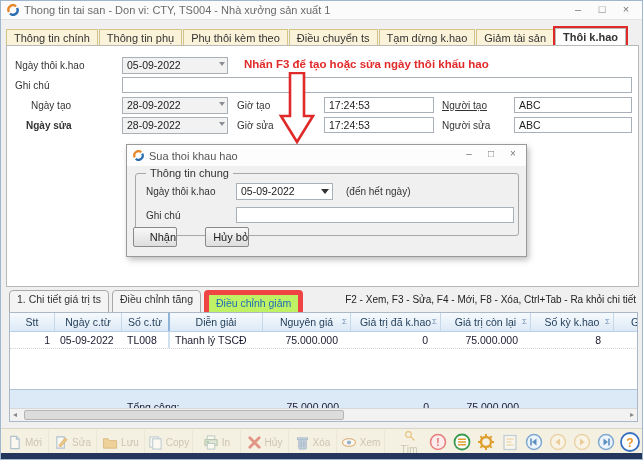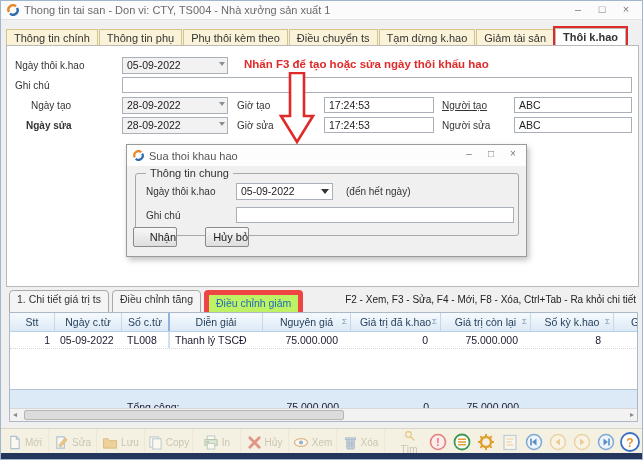--- a/index.html
+++ b/index.html
@@ -248,33 +248,33 @@
         </svg>
       <span class="lbl">In</span>
     </div>
     <div class="tbtn">
       <svg width="15" height="15" viewBox="0 0 16 16">
           <path d="M3,3 L13,13 M13,3 L3,13" stroke="#d34a3a" stroke-width="3" stroke-linecap="round"></path>
         </svg>
       <span class="lbl">Hủy</span>
     </div>
     <div class="tbtn">
+      <svg width="15" height="15" viewBox="0 0 16 16">
+          <rect x="4" y="5" width="8" height="10" rx="1" fill="#9fb8d8" stroke="#6a8cb8"></rect>
+          <rect x="2.5" y="3" width="11" height="2" fill="#9fb8d8" stroke="#6a8cb8" stroke-width=".8"></rect>
+          <path d="M6.5,7 v6 M9.5,7 v6" stroke="#5a7aa8" stroke-width="1"></path>
+        </svg>
+      <span class="lbl">Xóa</span>
+    </div>
+    <div class="tbtn">
       <svg width="16" height="15" viewBox="0 0 16 16">
           <ellipse cx="8" cy="8" rx="7" ry="4.2" fill="#fff" stroke="#d0893a" stroke-width="1.4"></ellipse>
           <circle cx="8" cy="8" r="2.2" fill="#4a7fb5"></circle>
         </svg>
       <span class="lbl">Xem</span>
-    </div>
-    <div class="tbtn">
-      <svg width="15" height="15" viewBox="0 0 16 16">
-          <rect x="4" y="5" width="8" height="10" rx="1" fill="#9fb8d8" stroke="#6a8cb8"></rect>
-          <rect x="2.5" y="3" width="11" height="2" fill="#9fb8d8" stroke="#6a8cb8" stroke-width=".8"></rect>
-          <path d="M6.5,7 v6 M9.5,7 v6" stroke="#5a7aa8" stroke-width="1"></path>
-        </svg>
-      <span class="lbl">Xóa</span>
     </div>
     <div class="tbtn" style="border-right:none;flex-direction:column;">
       <svg width="15" height="15" viewBox="0 0 16 16">
           <circle cx="6.5" cy="6.5" r="4.2" fill="none" stroke="#e0a030" stroke-width="1.6"></circle>
           <path d="M10,10 L14.5,14.5" stroke="#e0a030" stroke-width="2" stroke-linecap="round"></path>
         </svg>
       <span class="lbl">Tìm</span>
     </div>
 
     <div class="ricons">

